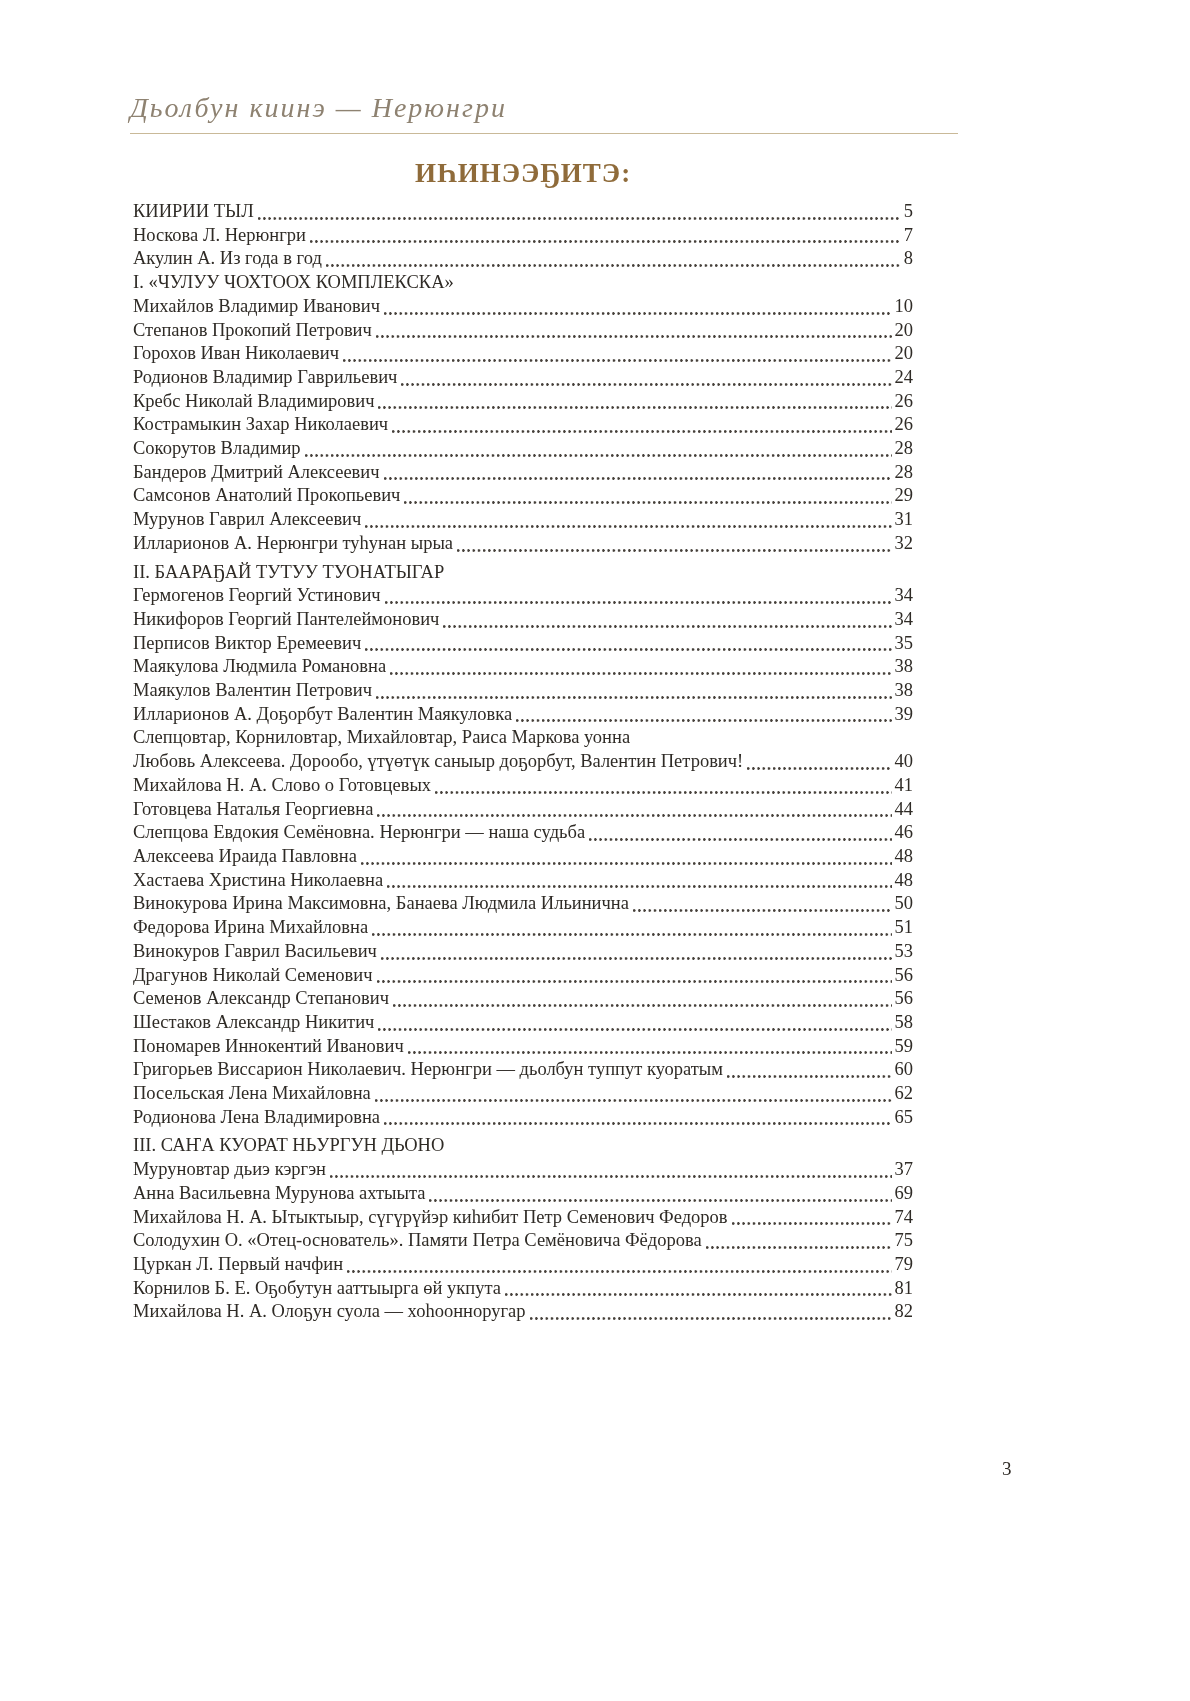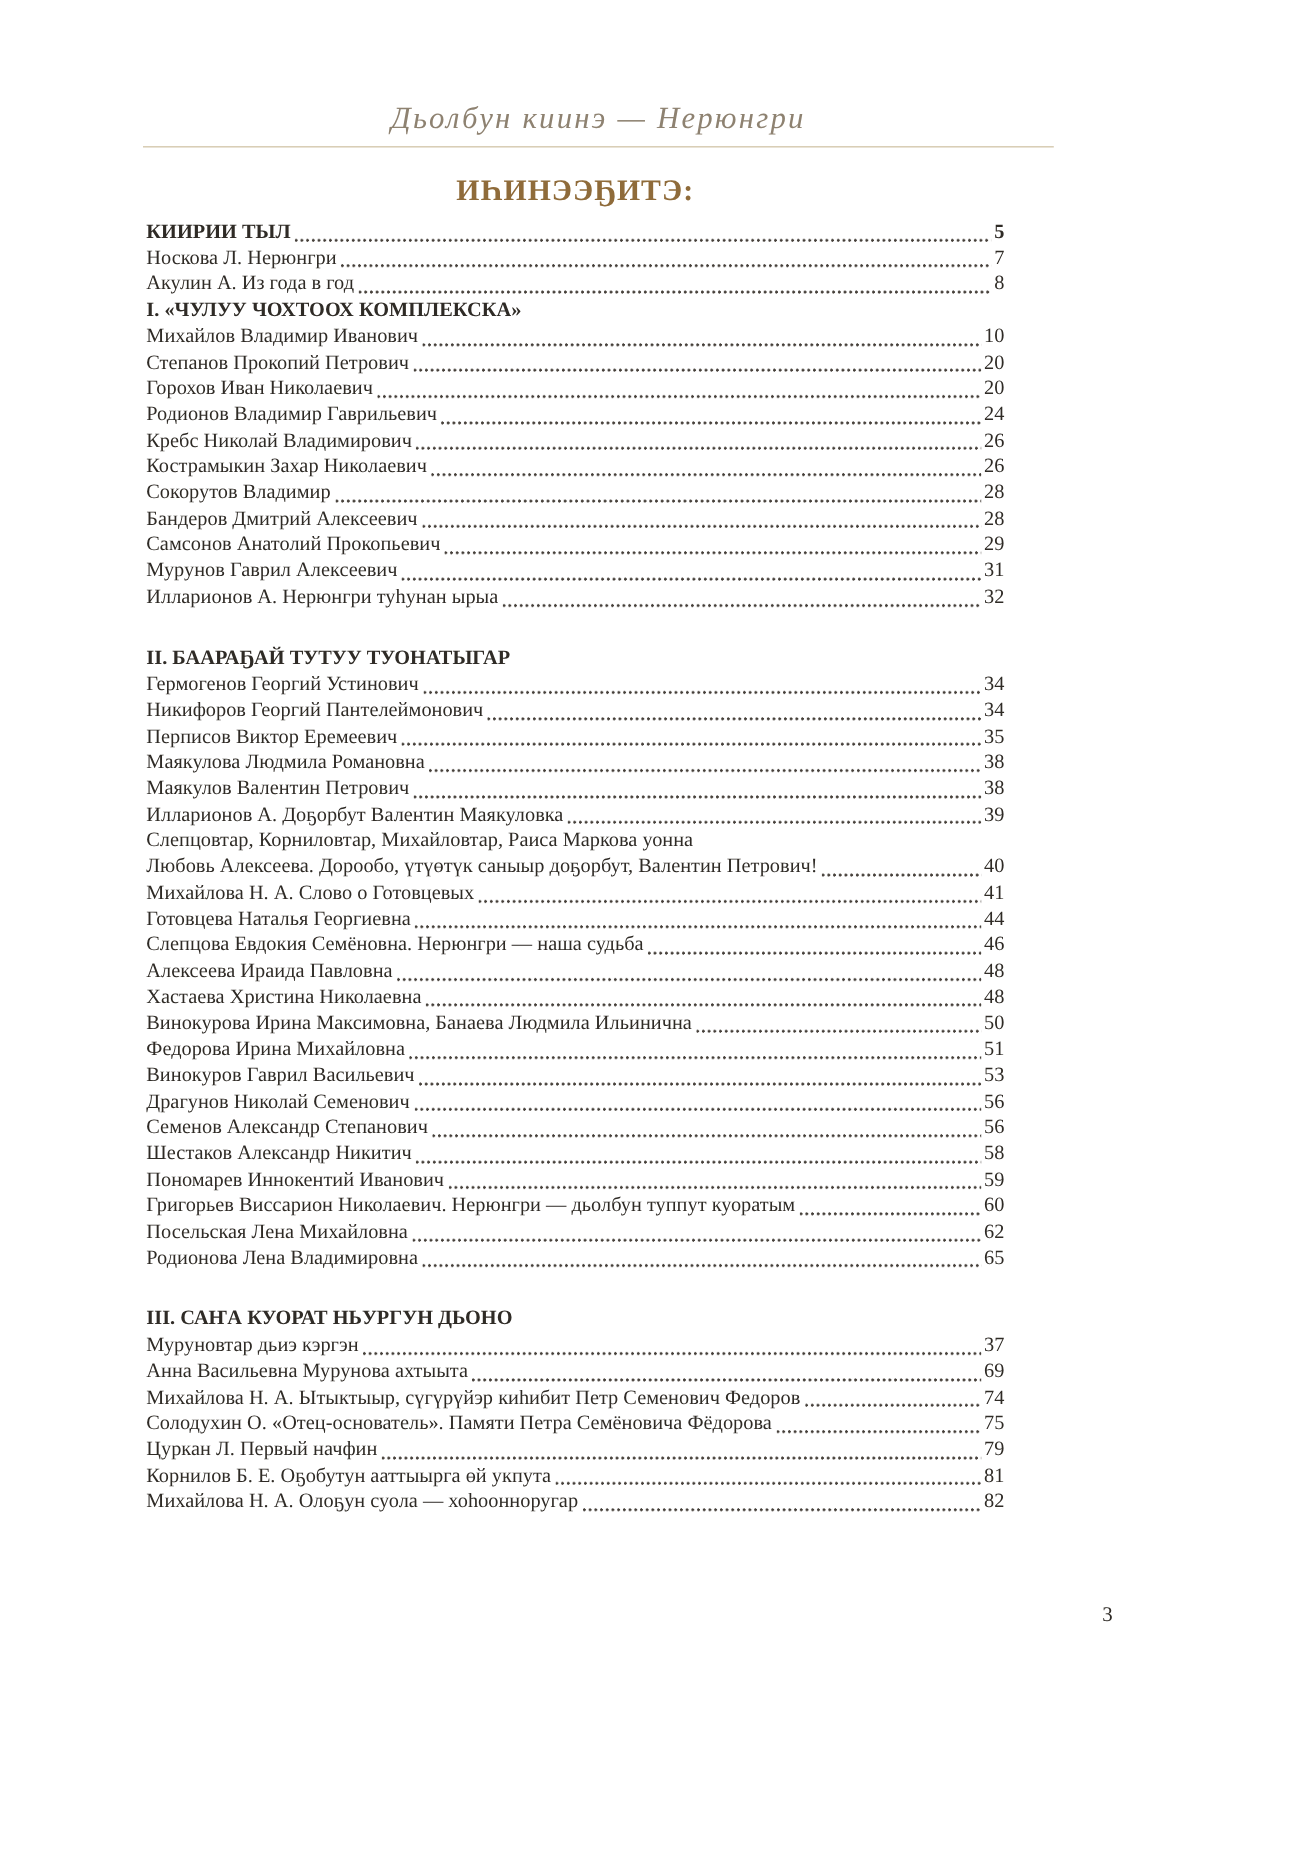--- a/index.html
+++ b/index.html
@@ -10,21 +10,21 @@
     background: #ffffff;
     font-family: "Liberation Serif", "DejaVu Serif", serif;
     color: #2f2b26;
     overflow: hidden;
   }
   .header {
     position: absolute;
     top: 92px;
     left: 130px;
     width: 828px;
-    text-align: center;
+    text-align: left;
     padding-bottom: 9px;
     border-bottom: 1px solid #c9b998;
   }
   .header-script {
     font-style: italic;
     font-size: 28px;
     letter-spacing: 2px;
     color: #8e8271;
   }
   .content-block {
@@ -42,22 +42,22 @@
     line-height: 34px;
     margin-bottom: 10px;
   }
   .toc-list { width: 100%; }
   .row {
     display: flex;
     align-items: baseline;
     line-height: 23.7px;
     font-size: 18.5px;
   }
-  .row.gap { margin-top: 32px; }
-  .row.bold, .row.section { font-weight: 700; justify-content: space-between; }
+  .row.gap { margin-top: 5px; }
+  .row.bold, .row.section { font-weight: 400; justify-content: space-between; }
   .content { white-space: nowrap; }
   .content .it { }
   .leader {
     flex: 1 1 auto;
     min-width: 10px;
     align-self: stretch;
     position: relative;
     margin: 0 3px 0 4px;
   }
   .leader::before {

